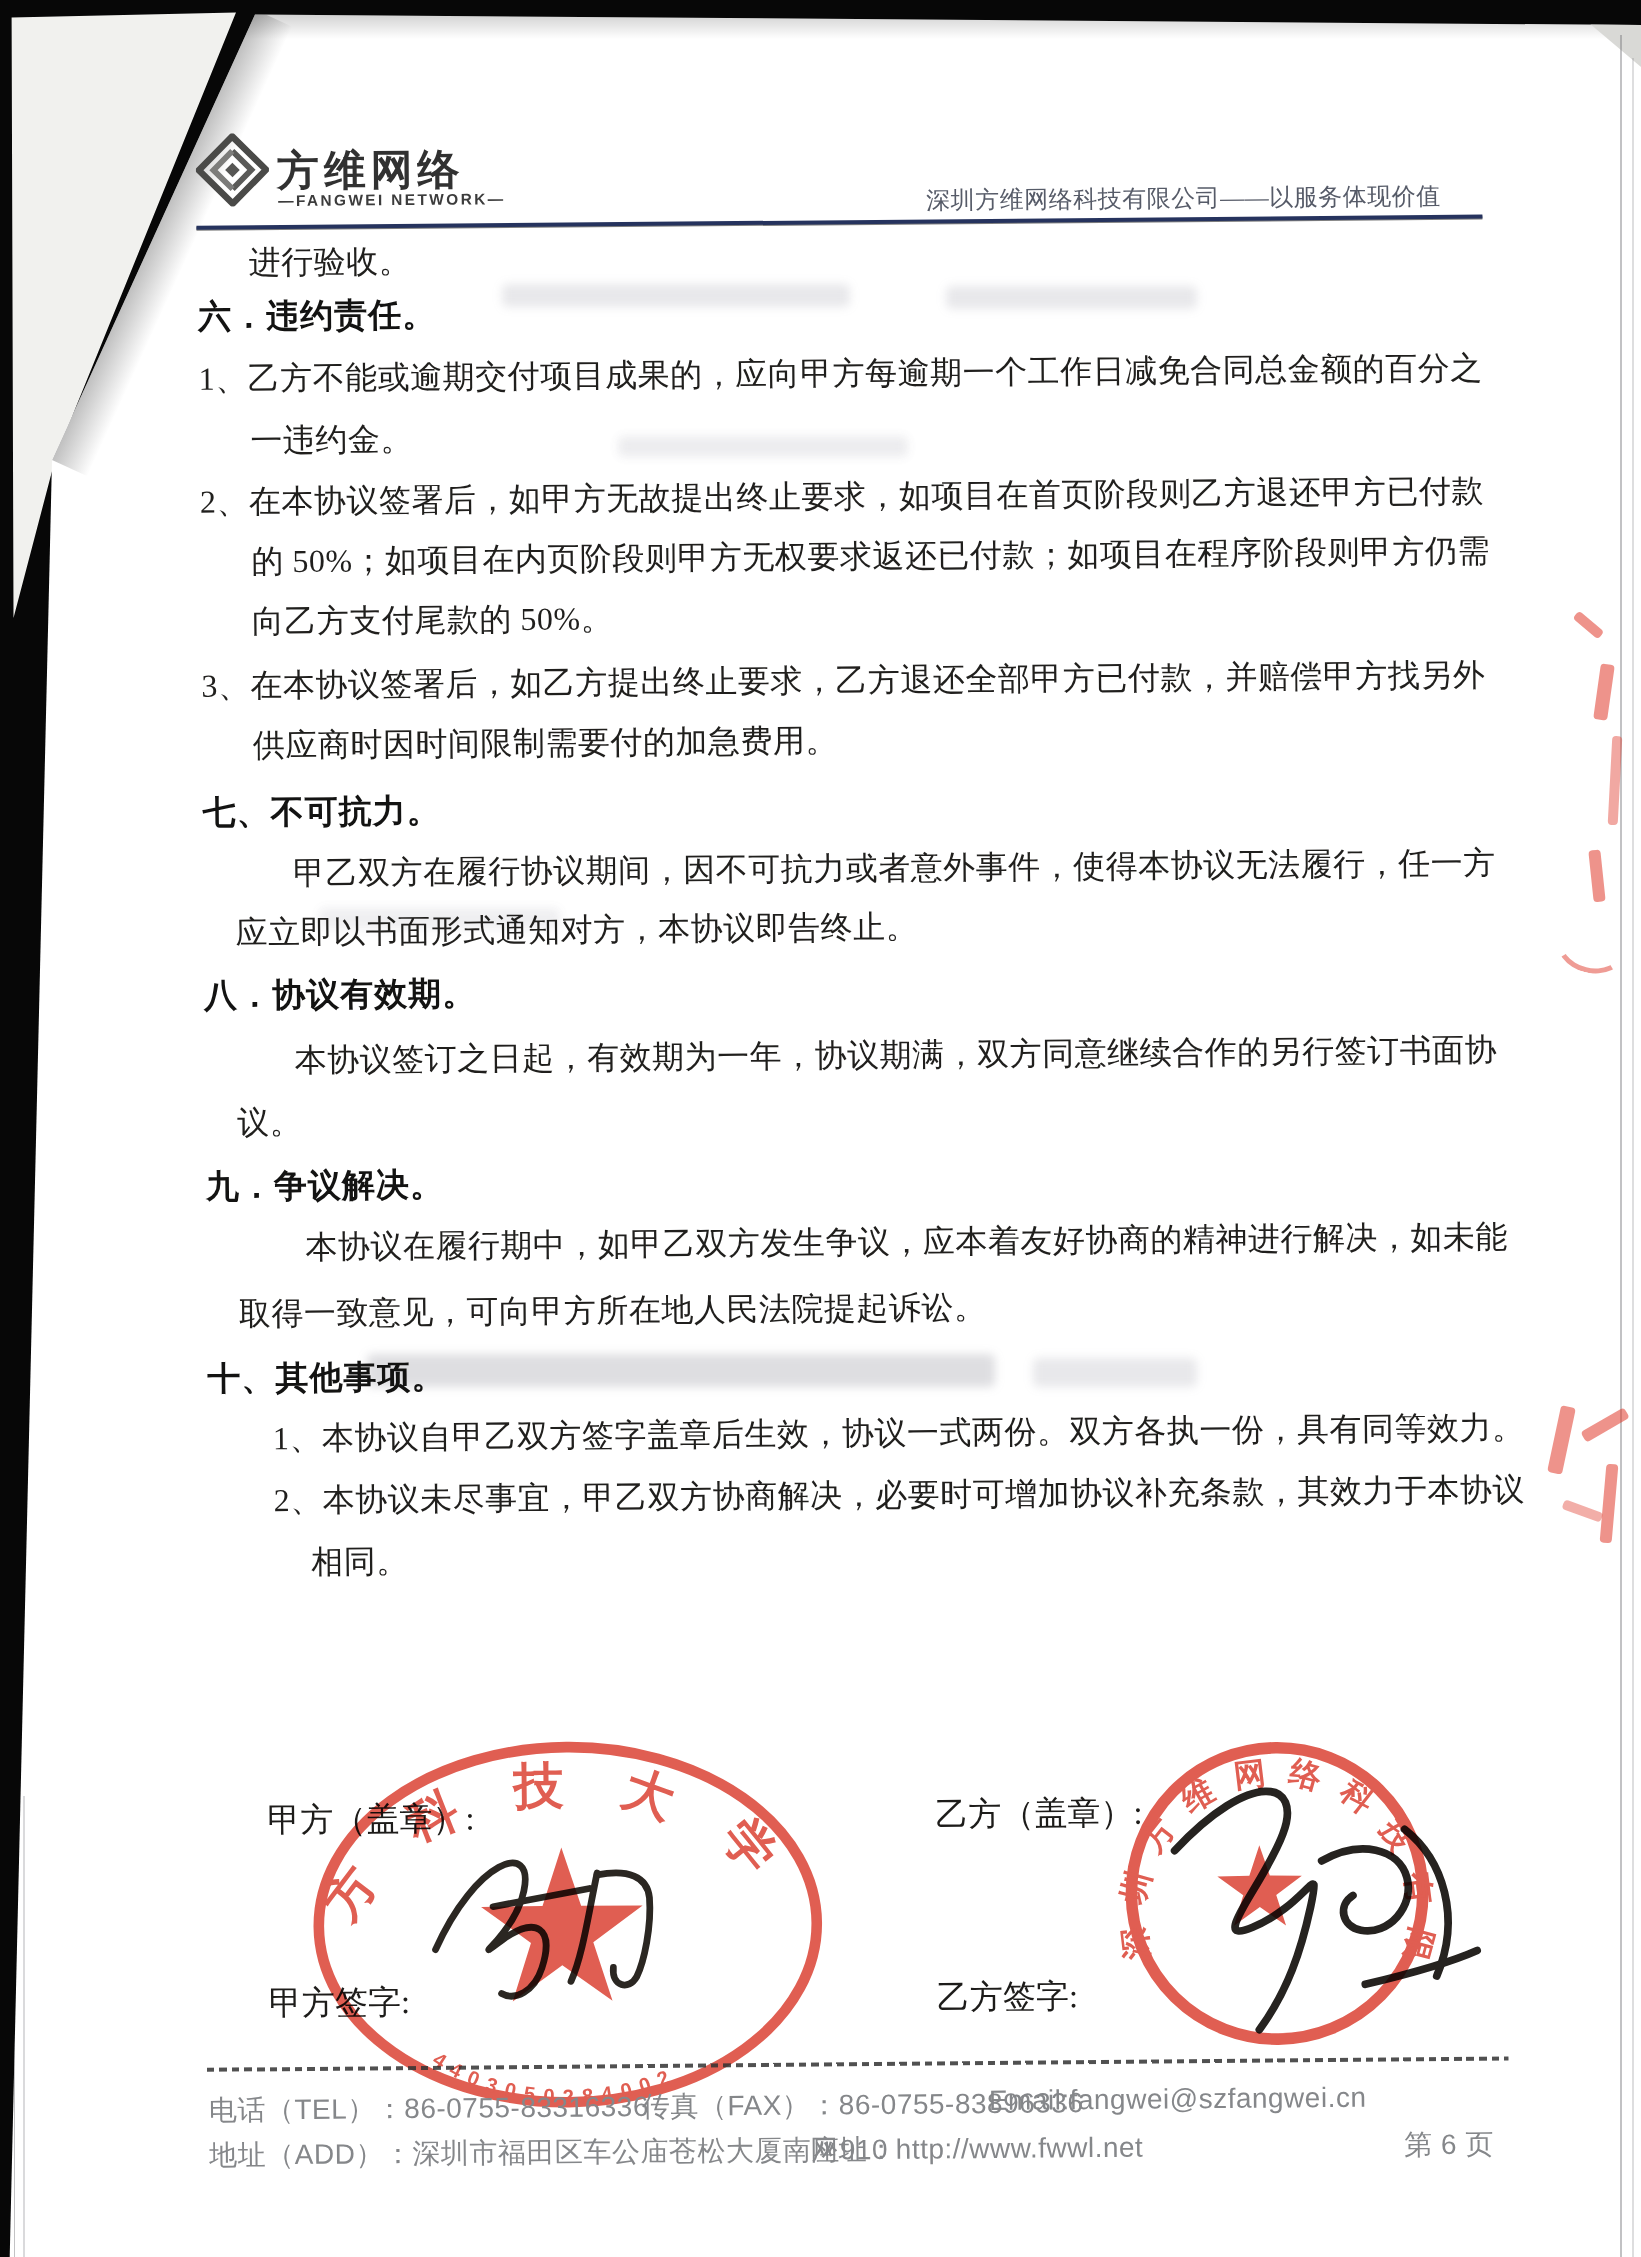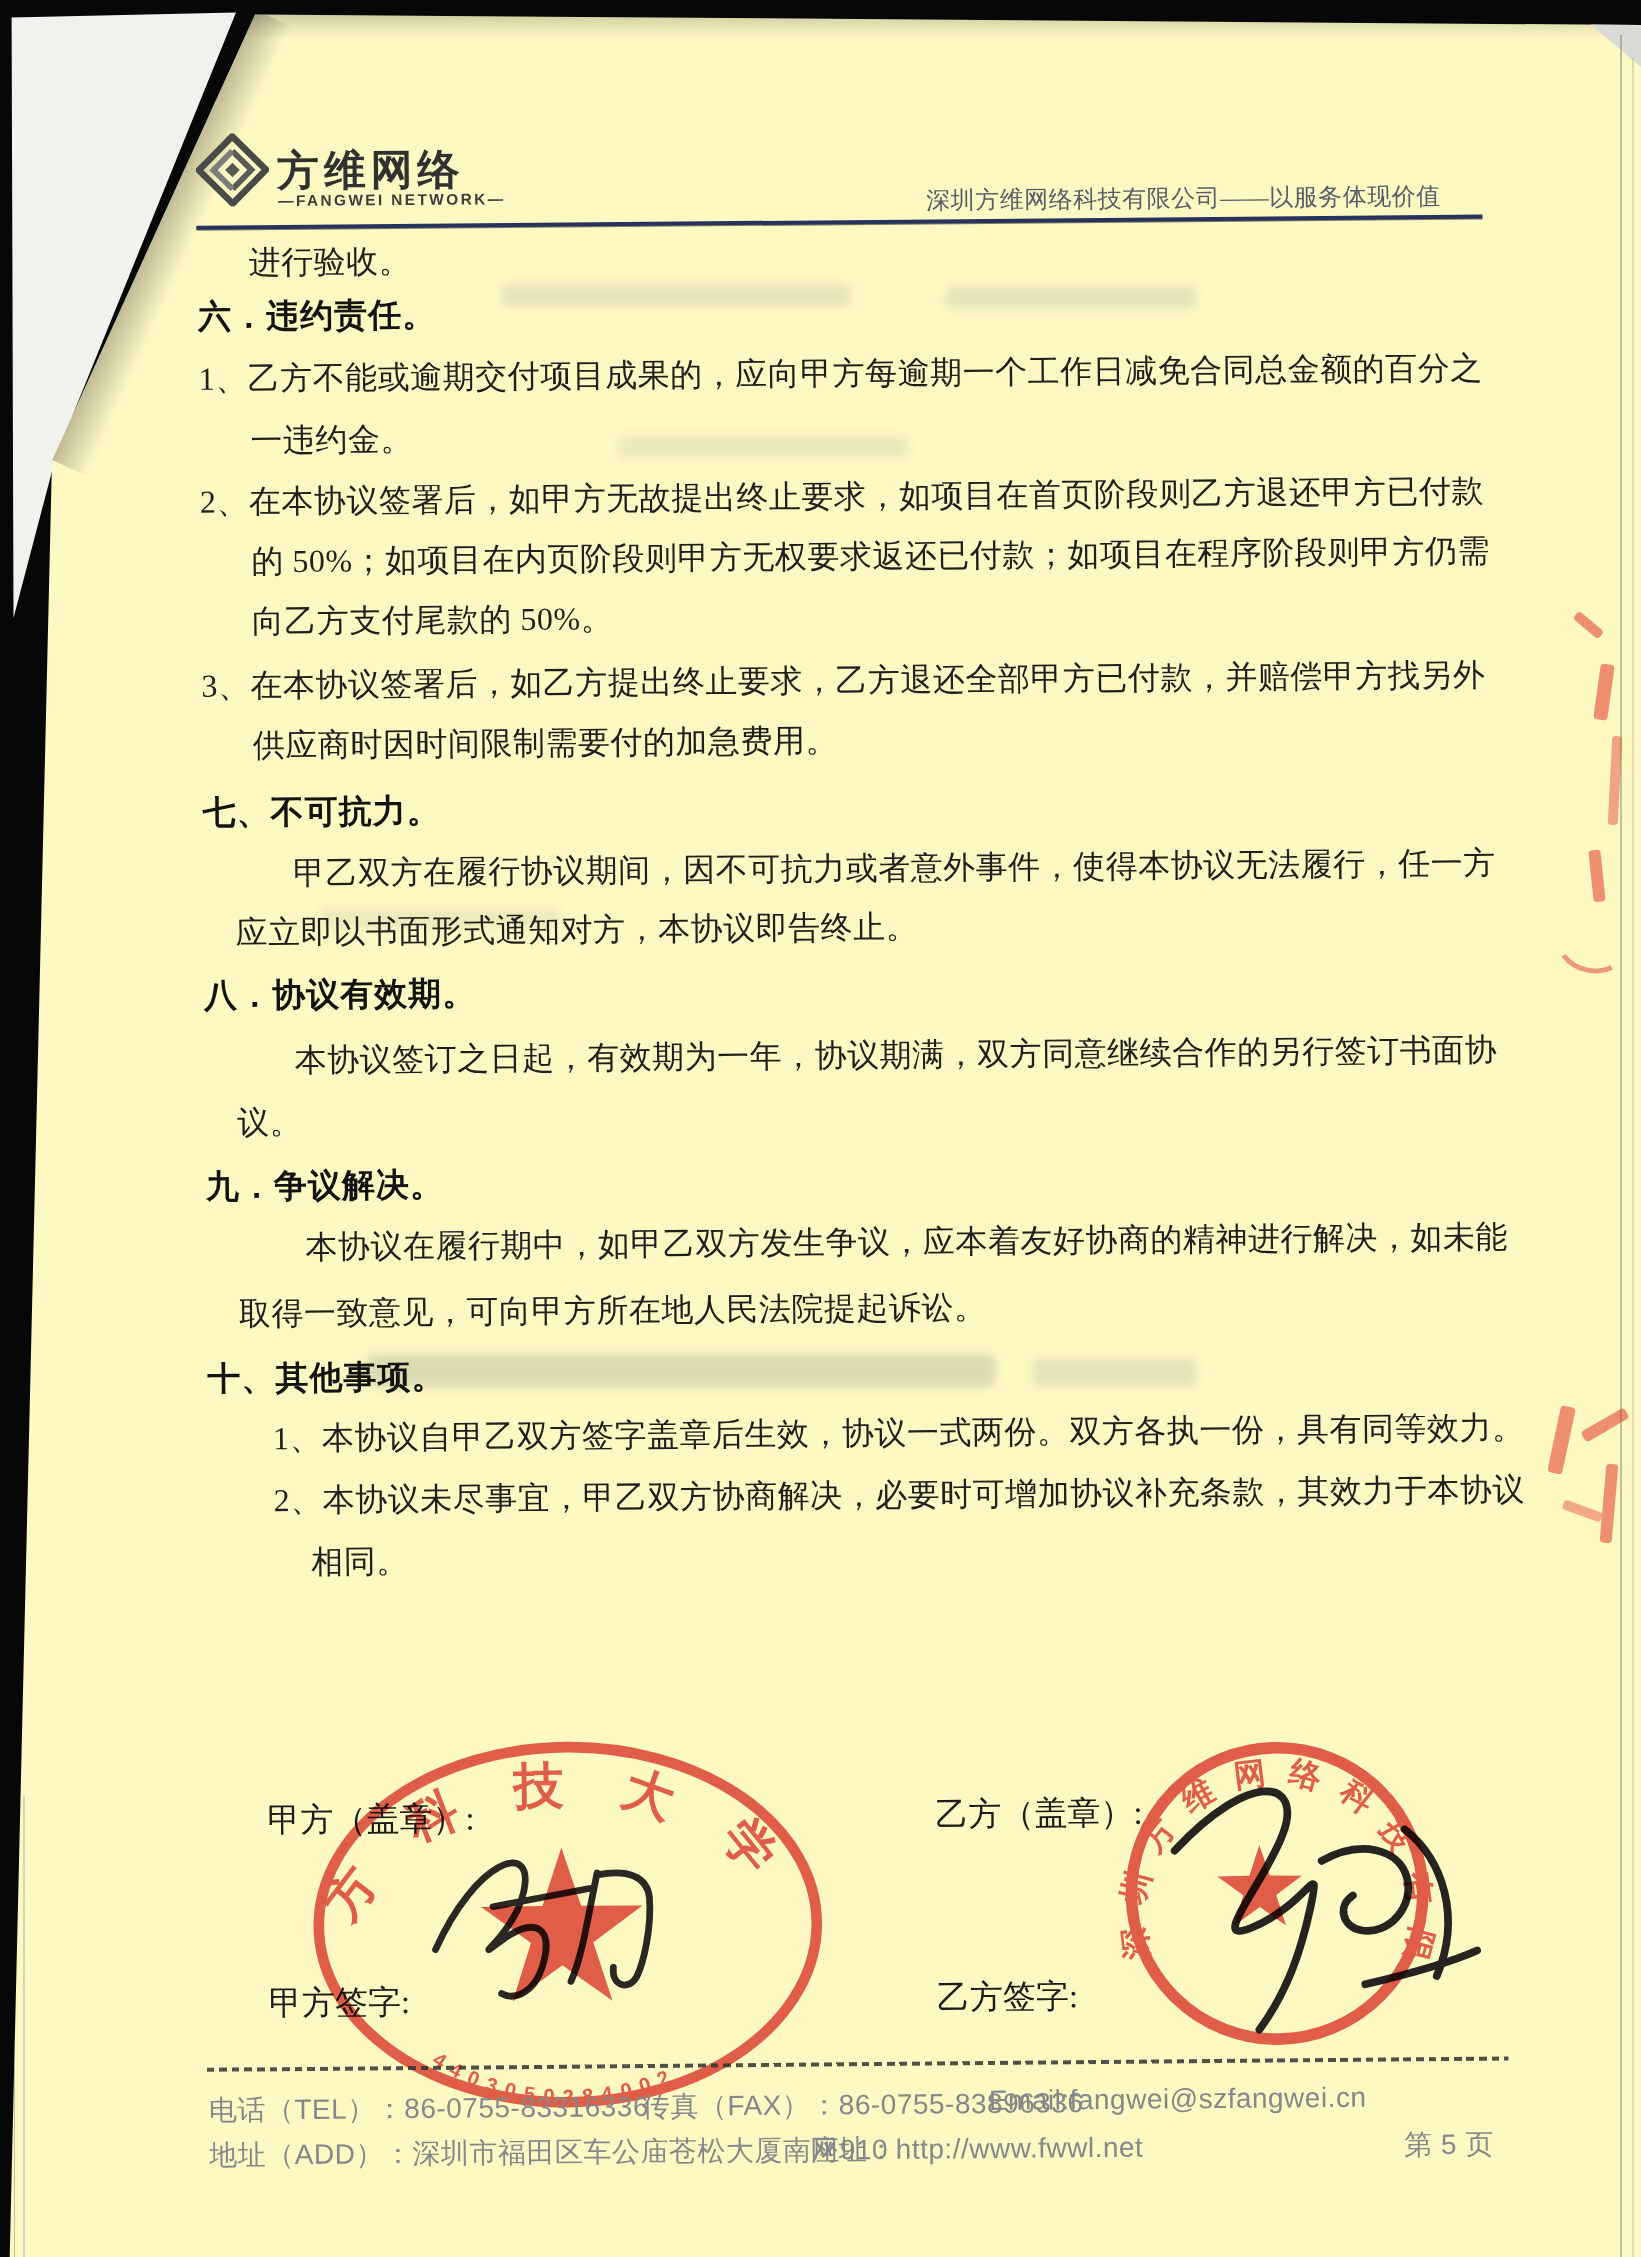--- a/index.html
+++ b/index.html
@@ -8,21 +8,21 @@
     background:#070707;
     font-family:"Liberation Serif","DejaVu Serif",serif;
   }
   
   .under-sheet{
     position:absolute;inset:0;background:#f1f1ee;
     clip-path:polygon(11.6px 17.4px,236px 12.6px,56px 456px,13.5px 618px);
   }
   
   .page{
-    position:absolute;inset:0;background:#fef9c3;
+    position:absolute;inset:0;background:#ffffff;
     clip-path:polygon(255px 14.5px,1641px 25px,1641px 2257px,9.7px 2257px,52px 460px);
   }
   .fold-shadow{
     position:absolute;left:52px;top:460px;width:494px;height:39px;
     transform:rotate(-65.5deg);transform-origin:0 0;
     background:linear-gradient(180deg,rgba(45,45,45,.30),rgba(45,45,45,0));
   }
   .top-shadow{
     position:absolute;left:0;top:13.5px;width:1641px;height:25px;
     background:linear-gradient(180deg,rgba(0,0,0,.18),rgba(0,0,0,0));
@@ -194,17 +194,17 @@
         <path d="M256,252 C300,242 340,232 372,218"></path>
       </g>
     </svg>
 
     <div class="dotline"></div>
     <div class="foot" style="left:193px;top:2091px;">电话（TEL）：86-0755-83316336</div>
     <div class="foot" style="left:626px;top:2091px;">传真（FAX）：86-0755-83896336</div>
     <div class="foot" style="left:973px;top:2091px;">Email:fangwei@szfangwei.cn</div>
     <div class="foot" style="left:193px;top:2136px;">地址（ADD）：深圳市福田区车公庙苍松大厦南座910</div>
     <div class="foot" style="left:794px;top:2136px;">网址：http://www.fwwl.net</div>
-    <div class="foot" style="left:1388px;top:2136px;">第 5 页</div>
+    <div class="foot" style="left:1388px;top:2136px;">第 6 页</div>
 
   </div>
 </div>
 
 
 </body></html>

